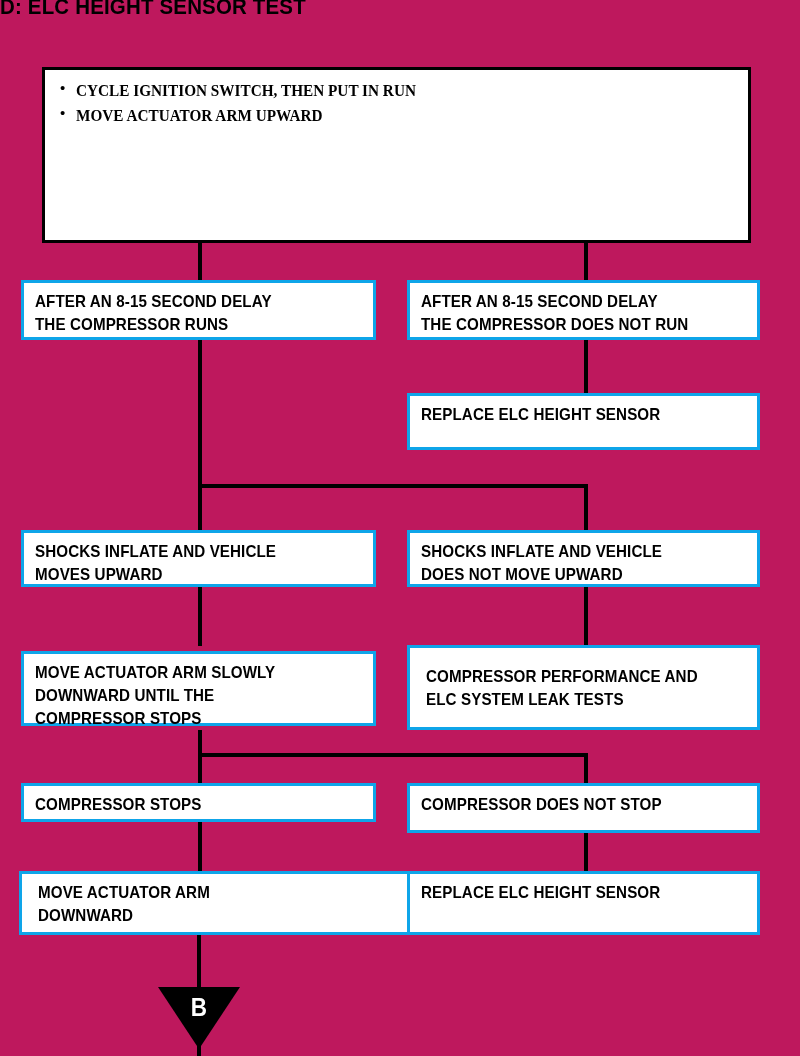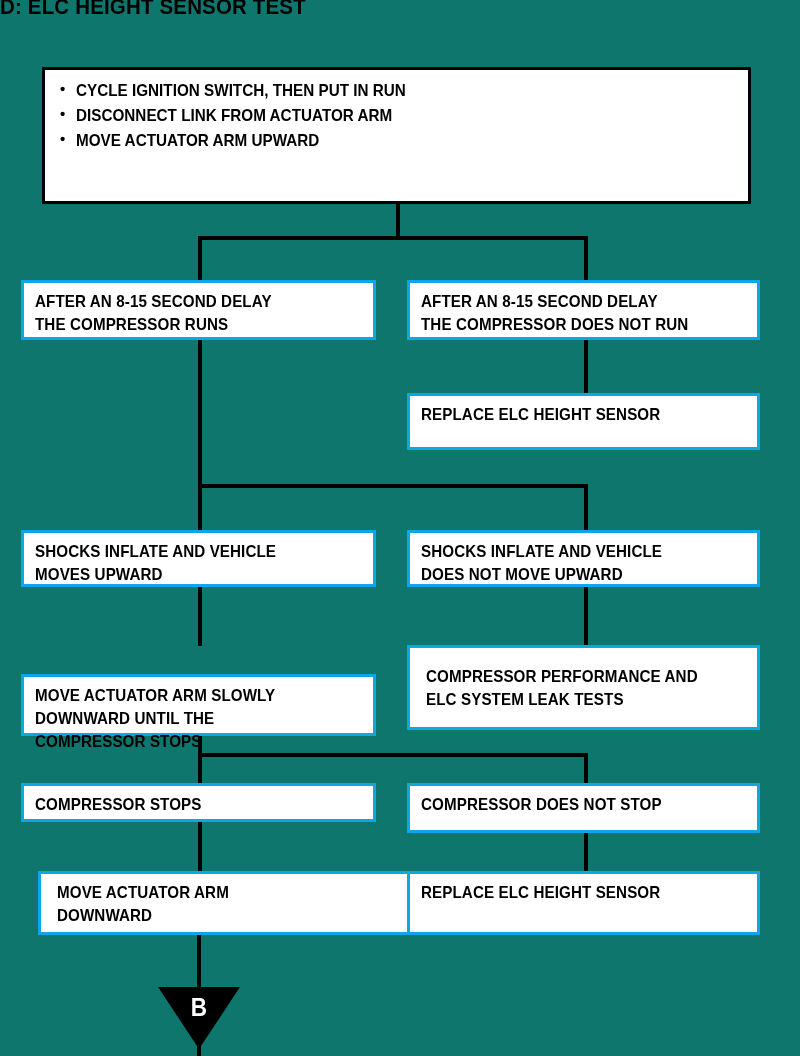--- a/index.html
+++ b/index.html
@@ -8,21 +8,21 @@
     padding: 0;
     background: #ffffff;
   }
   body {
     font-family: "Liberation Sans", sans-serif;
   }
   #page {
     position: relative;
     width: 800px;
     height: 1056px;
-    background: #0f766e;
+    background: #be185d;
     overflow: hidden;
   }
   
   #chart-title {
     position: absolute;
     left: 0px;
     top: -6px;
     font-size: 22px;
     font-weight: bold;
     letter-spacing: 0.2px;
@@ -57,26 +57,27 @@
     flex-direction: column;
     justify-content: center;
     padding-left: 16px;
   }
   
   #intro-box {
     position: absolute;
     left: 42px;
     top: 67px;
     width: 709px;
-    height: 137px;
+    height: 176px;
     box-sizing: border-box;
     border: 3px solid #000000;
     background: #ffffff;
     padding: 9px 18px 8px 14px;
     z-index: 3;
+    font-family: Liberation Serif, serif;
   }
   .blt {
     position: relative;
     font-weight: bold;
     font-size: 16.5px;
     line-height: 1.45;
     color: #000000;
     padding-left: 17px;
     margin-bottom: 1px;
   }
@@ -148,23 +149,20 @@
 
 <div id="page">
 
   <div id="chart-title">D: ELC HEIGHT SENSOR TEST</div>
 
   <div id="intro-box">
     <div class="blt">
       <span class="ln">CYCLE IGNITION SWITCH, THEN PUT IN RUN</span>
     </div>
     <div class="blt">
-      <span class="ln">DISCONNECT LINK FROM ACTUATOR ARM</span>
-    </div>
-    <div class="blt">
       <span class="ln">MOVE ACTUATOR ARM UPWARD</span>
     </div>
   </div>
 
   <div class="vline" style="left:396px; top:203px; height:37px;"></div>
   <div class="hline" style="left:198px; top:236px; width:390px;"></div>
   <div class="vline" style="left:198px; top:236px; height:45px;"></div>
   <div class="vline" style="left:584px; top:236px; height:45px;"></div>
 
   <div class="node" style="left:21px; top:280px; width:355px; height:60px;">
@@ -194,21 +192,21 @@
   </div>
 
   <div class="node" style="left:407px; top:530px; width:353px; height:57px;">
     <span class="ln">SHOCKS INFLATE AND VEHICLE</span>
     <span class="ln">DOES NOT MOVE UPWARD</span>
   </div>
 
   <div class="vline" style="left:198px; top:587px; height:59px;"></div>
   <div class="vline" style="left:584px; top:587px; height:59px;"></div>
 
-  <div class="node" style="left:21px; top:674px; width:355px; height:62px;">
+  <div class="node" style="left:21px; top:651px; width:355px; height:75px;">
     <span class="ln">MOVE ACTUATOR ARM SLOWLY</span>
     <span class="ln">DOWNWARD UNTIL THE</span>
     <span class="ln">COMPRESSOR STOPS</span>
   </div>
 
   <div class="node vcenter" style="left:407px; top:645px; width:353px; height:85px;">
     <span class="ln">COMPRESSOR PERFORMANCE AND</span>
     <span class="ln">ELC SYSTEM LEAK TESTS</span>
   </div>
 
@@ -221,21 +219,21 @@
     <span class="ln">COMPRESSOR STOPS</span>
   </div>
 
   <div class="node" style="left:407px; top:783px; width:353px; height:50px;">
     <span class="ln">COMPRESSOR DOES NOT STOP</span>
   </div>
 
   <div class="vline" style="left:198px; top:822px; height:51px;"></div>
   <div class="vline" style="left:584px; top:822px; height:51px;"></div>
 
-  <div class="node" style="left:38px; top:871px; width:408px; height:64px;padding-left:16px;">
+  <div class="node" style="left:19px; top:871px; width:408px; height:64px;padding-left:16px;">
     <span class="ln">MOVE ACTUATOR ARM</span>
     <span class="ln">DOWNWARD</span>
   </div>
 
   <div class="node" style="left:407px; top:871px; width:353px; height:64px;">
     <span class="ln">REPLACE ELC HEIGHT SENSOR</span>
   </div>
 
   <div class="vline" style="left:197px; top:935px; height:55px;"></div>
   <div id="terminal-b">

